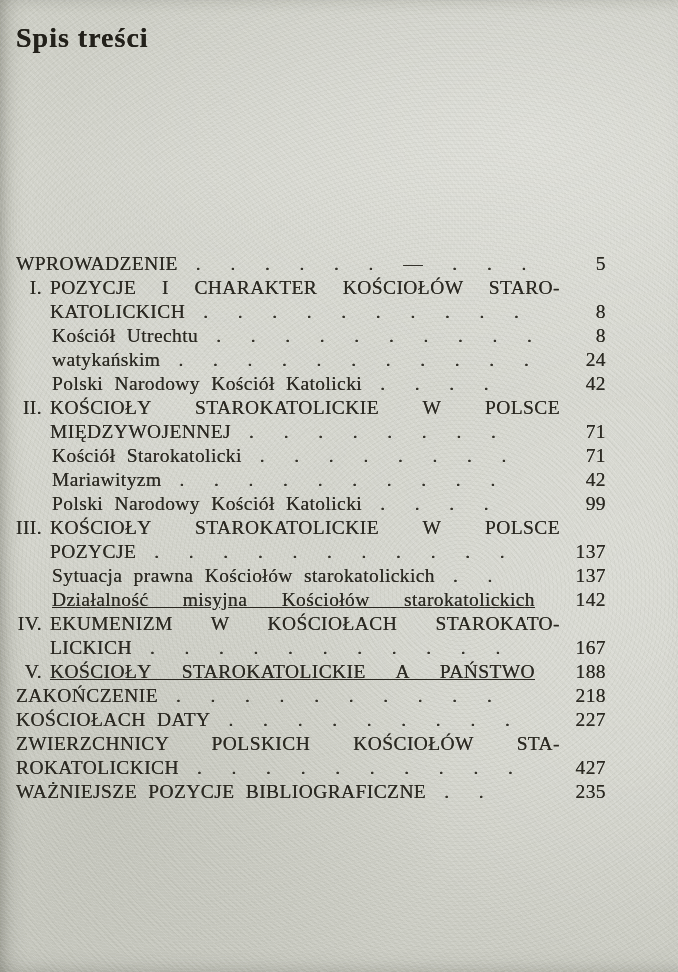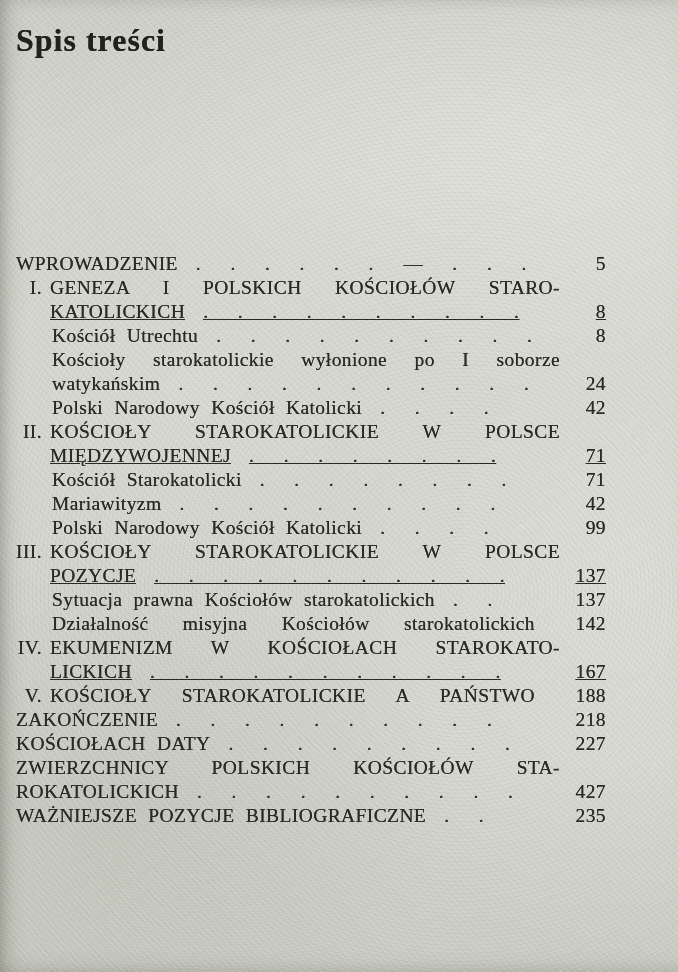--- a/index.html
+++ b/index.html
@@ -36,21 +36,21 @@
     background-image:
       repeating-radial-gradient(circle at 31% 23%, rgba(255,255,255,0.07) 0 1px, transparent 1px 3px),
       repeating-radial-gradient(circle at 68% 61%, rgba(92,94,80,0.05) 0 1px, transparent 1px 4px),
       repeating-linear-gradient(47deg, rgba(255,255,255,0.035) 0 2px, rgba(100,102,88,0.03) 2px 5px);
   }
   .title {
     position: absolute;
     top: 22px;
     left: 16px;
     margin: 0;
-    font-size: 32px;
+    font-size: 28px;
     font-weight: 700;
     letter-spacing: 1px;
     color: #23211b;
     text-shadow: 0 0 0.6px rgba(35,33,27,0.9);
   }
   .toc {
     position: absolute;
     top: 252px;
     left: 16px;
     right: 72px;
@@ -66,33 +66,33 @@
     letter-spacing: 0.4px;
     word-spacing: 6px;
     white-space: nowrap;
     text-shadow: 0 0 0.5px rgba(43,41,34,0.85);
   }
   .num {
     flex: 0 0 26px;
     text-align: right;
     margin-right: 8px;
   }
-  .indent-cont { padding-left: 34px; text-decoration: underline; }
+  .indent-cont { padding-left: 34px; }
   .indent-sub  { padding-left: 36px; }
   .txt { flex: 0 1 auto; overflow: hidden; }
   .txt.fill {
     flex: 1 1 auto;
     text-align: justify;
     text-align-last: justify;
     white-space: normal;
     overflow: hidden;
     max-height: 24px;
   }
   .txt.fill.nopage { margin-right: 46px; }
-  .txt.fill.haspage { margin-right: 25px; }
+  .txt.fill.haspage { margin-right: 25px; text-decoration: underline; }
   .dots {
     flex: 1 1 auto;
     overflow: hidden;
     white-space: nowrap;
     margin-left: 18px;
     word-spacing: 24px;
     color: #34322a;
   }
   .pg {
     flex: 0 0 46px;
@@ -105,34 +105,31 @@
 <div class="paper">
   <h1 class="title">Spis treści</h1>
   <div class="toc" id="toc">
       <div class="toc-row">
         <span class="txt">WPROWADZENIE</span>
         <span class="dots">. . . . . . — . . .</span>
         <span class="pg">5</span>
       </div>
       <div class="toc-row">
         <span class="num">I.</span>
-        <span class="txt fill nopage">GENEZA I POLSKICH KOŚCIOŁÓW STARO-</span>
+        <span class="txt fill nopage">POZYCJE I CHARAKTER KOŚCIOŁÓW STARO-</span>
       </div>
       <div class="toc-row indent-cont">
         <span class="txt">KATOLICKICH</span>
         <span class="dots">. . . . . . . . . .</span>
         <span class="pg">8</span>
       </div>
       <div class="toc-row indent-sub">
         <span class="txt">Kościół Utrechtu</span>
         <span class="dots">. . . . . . . . . .</span>
         <span class="pg">8</span>
-      </div>
-      <div class="toc-row indent-sub">
-        <span class="txt fill nopage">Kościoły starokatolickie wyłonione po I soborze</span>
       </div>
       <div class="toc-row indent-sub">
         <span class="txt">watykańskim</span>
         <span class="dots">. . . . . . . . . . .</span>
         <span class="pg">24</span>
       </div>
       <div class="toc-row indent-sub">
         <span class="txt">Polski Narodowy Kościół Katolicki</span>
         <span class="dots">. . . .</span>
         <span class="pg">42</span>

